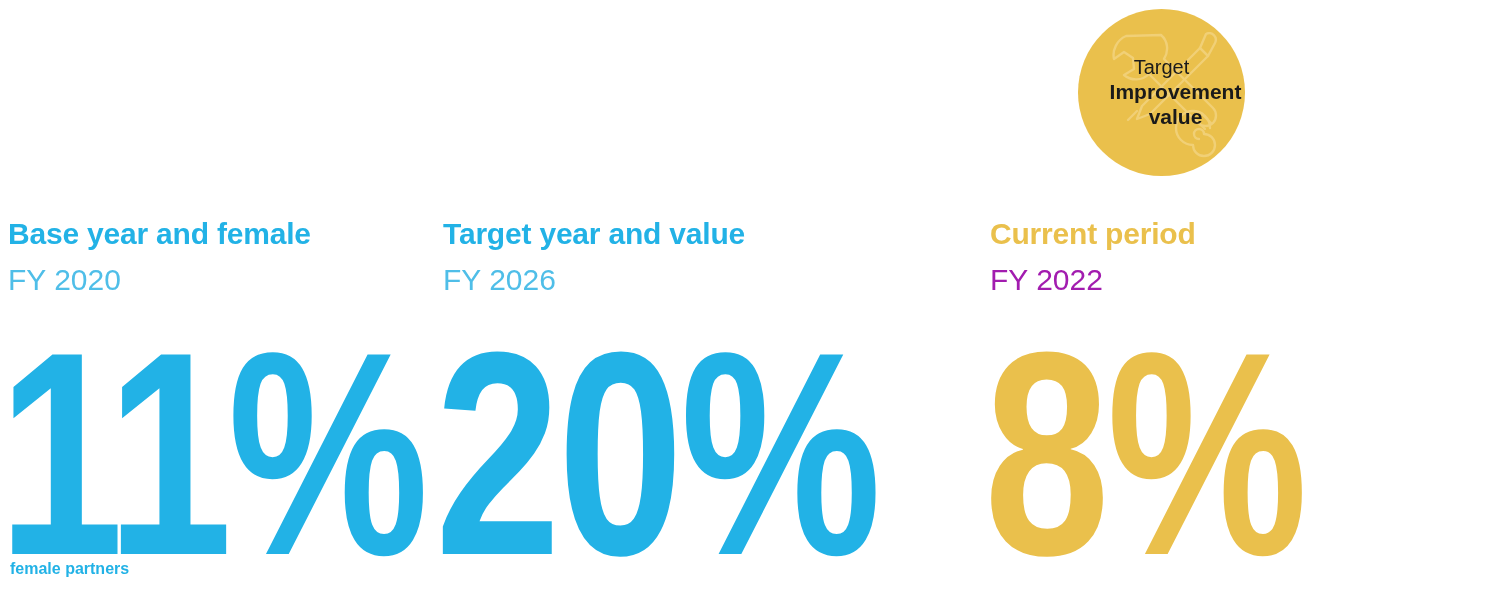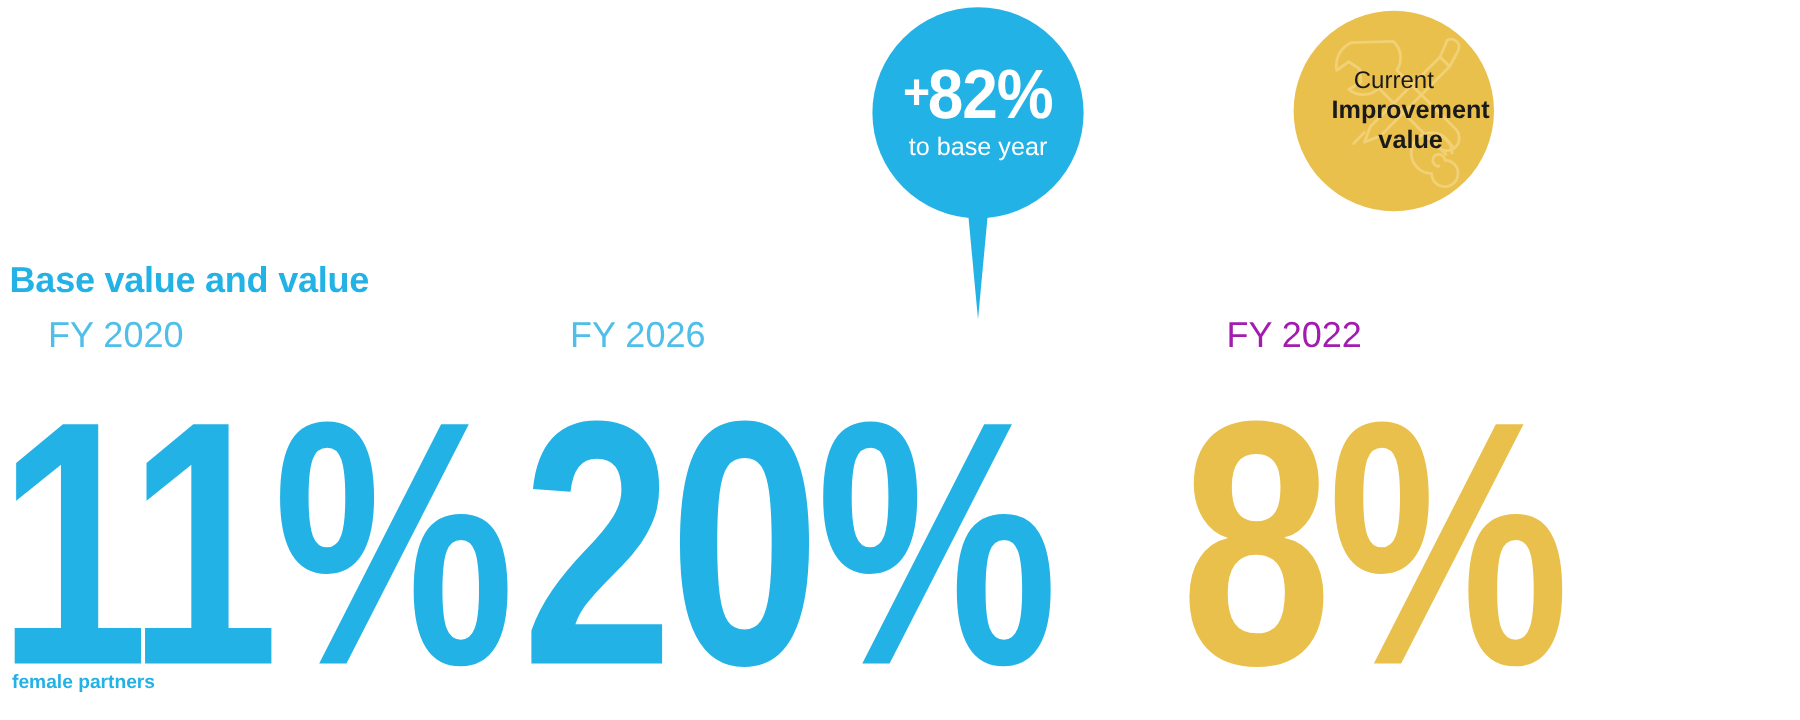--- a/index.html
+++ b/index.html
@@ -42,21 +42,20 @@
     white-space: nowrap;
   }
   .col-sub {
     position: absolute;
     top: 265px;
     left: 0;
     font-size: 30px;
     font-weight: 400;
     line-height: 1;
     white-space: nowrap;
-    margin-left: 32px;
   }
   .blue-text   { color: #22B2E6; }
   .blue-sub    { color: #4FBEE8; }
   .yellow-text { color: #EAC04C; }
   .yellow-sub  { color: #a21caf; }
 
   
   .bignum {
     position: absolute;
     top: 308px;
@@ -181,44 +180,38 @@
     max-width: 150px;
     margin-left: 28px;
   }
 </style>
 </head>
 <body>
 
 <div class="stage">
 
   <div class="col col-base">
-    <div class="col-heading blue-text">Base value and value</div>
+    <div class="col-heading blue-text">Base year and female</div>
     <div class="col-sub blue-sub">FY 2020</div>
     <div class="bignum blue-text">11%</div>
     <div class="bigcaption blue-text">female partners</div>
   </div>
 
   <div class="col col-target">
+    <div class="col-heading blue-text">Target year and value</div>
     <div class="col-sub blue-sub">FY 2026</div>
     <div class="bignum blue-text">20%</div>
   </div>
 
   <div class="col col-current">
+    <div class="col-heading yellow-text">Current period</div>
     <div class="col-sub yellow-sub">FY 2022</div>
     <div class="bignum yellow-text">8%</div>
   </div>
 
-  <div class="pin">
-    <div class="pin-tail"></div>
-    <div class="pin-circle"></div>
-    <div class="pin-inner">
-      <div class="pin-value"><span class="plus">+</span><span>82%</span></div>
-      <div class="pin-note">to base year</div>
-    </div>
-  </div>
 
   <div class="status-disc">
     <div class="status-art">
       <svg width="150" height="150" viewBox="0 0 150 150" aria-hidden="true">
         <g fill="none" stroke="#F6DC9A" stroke-width="2.4" stroke-linecap="round" stroke-linejoin="round">
 
           <path d="M39 20 c-9 4 -14 14 -12 23 l10 -7 9 6 1 11 -10 6 c7 6 18 6 25 -1
                    l49 49 c4 4 11 4 15 0 4 -4 4 -11 0 -15 L77 43 c5 -8 4 -18 -3 -24 z"></path>
 
           <path d="M108 103 l10 10"></path>
@@ -226,19 +219,19 @@
 
           <path d="M119 18 c6 -3 12 3 9 9 l-7 13 -8 -8 z"></path>
           <path d="M113 32 l8 8 -58 58 -13 5 5 -13 z"></path>
           <path d="M50 95 l-9 9"></path>
 
           <path d="M123 112 a17 17 0 1 0 -17 17 a11 11 0 1 0 11 -11 a5 5 0 1 0 -5 5"></path>
         </g>
       </svg>
     </div>
     <div class="status-text">
-      <div class="status-label">Current</div>
+      <div class="status-label">Target</div>
       <div class="status-value">Improvement</div>
       <div class="status-value">value</div>
     </div>
   </div>
 
 </div>
 
 </body></html>

